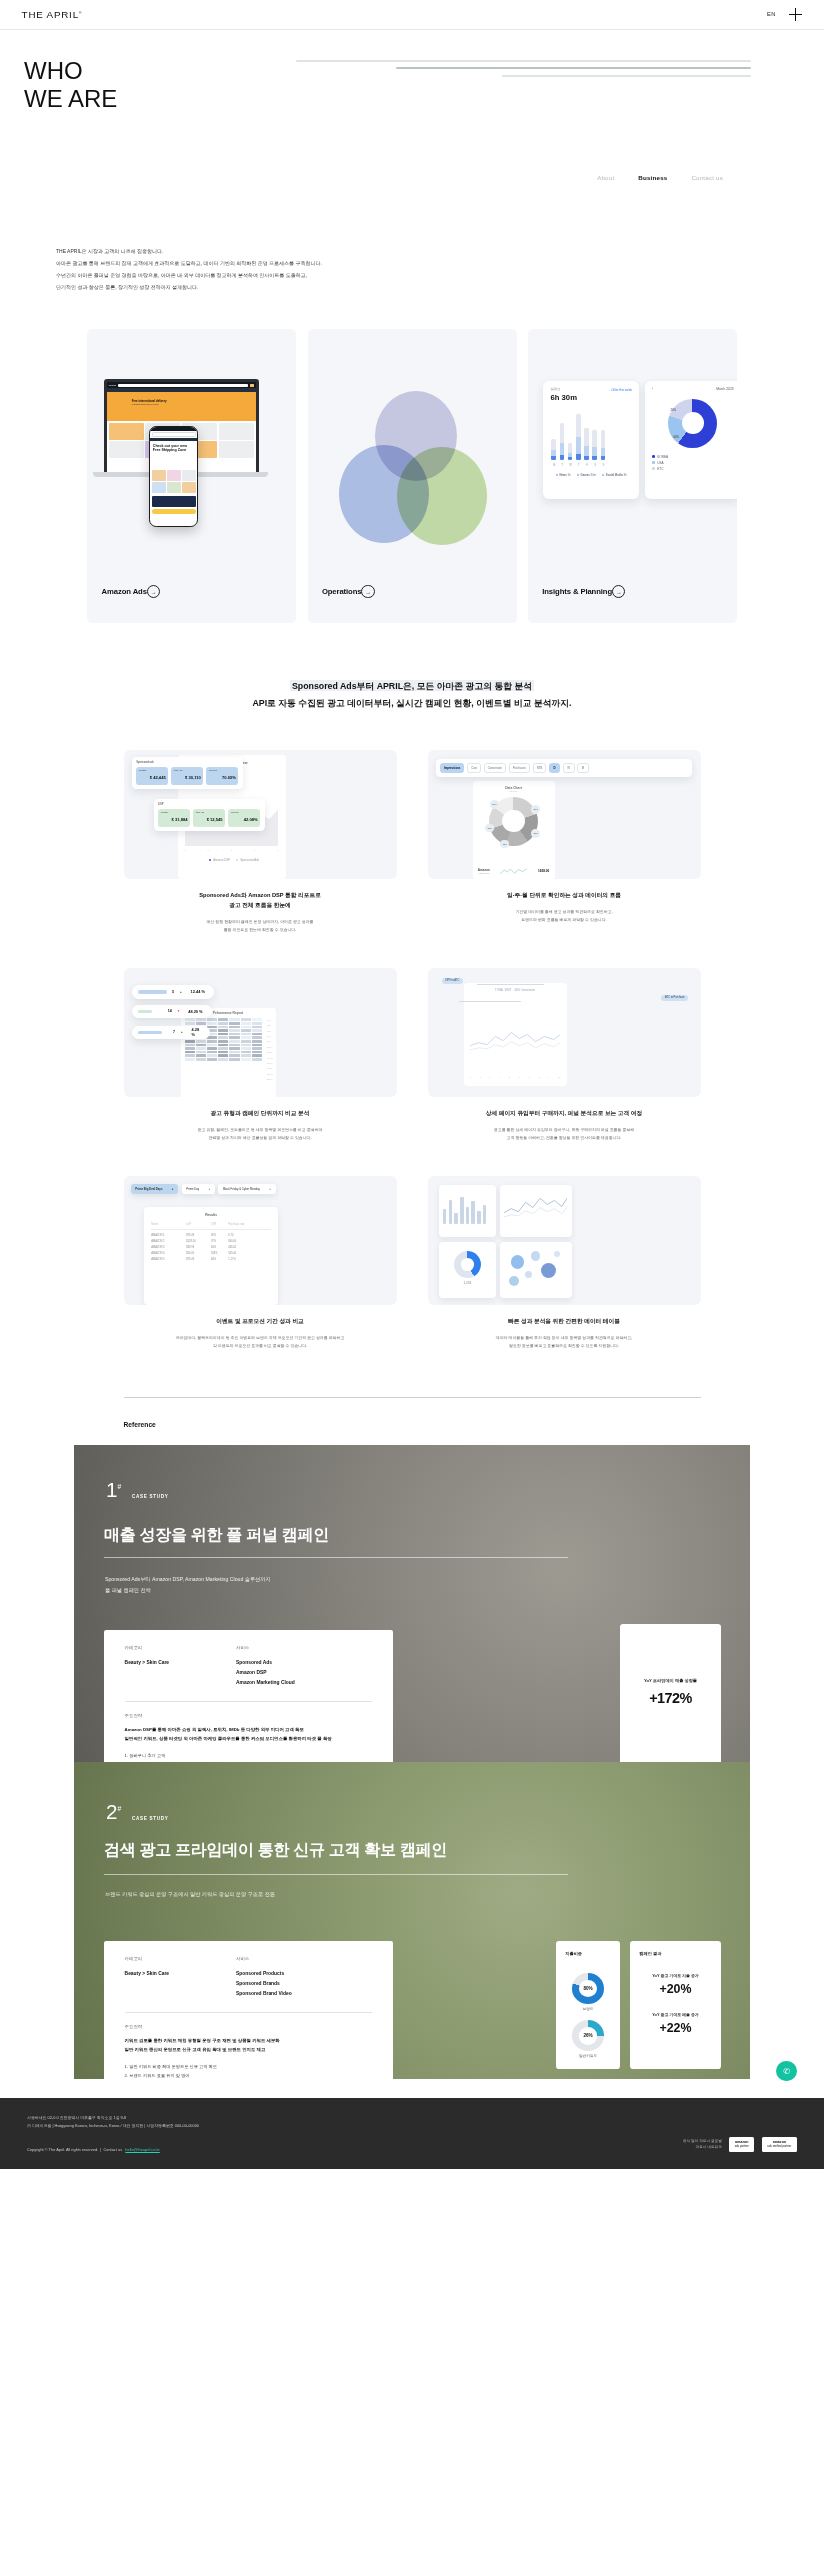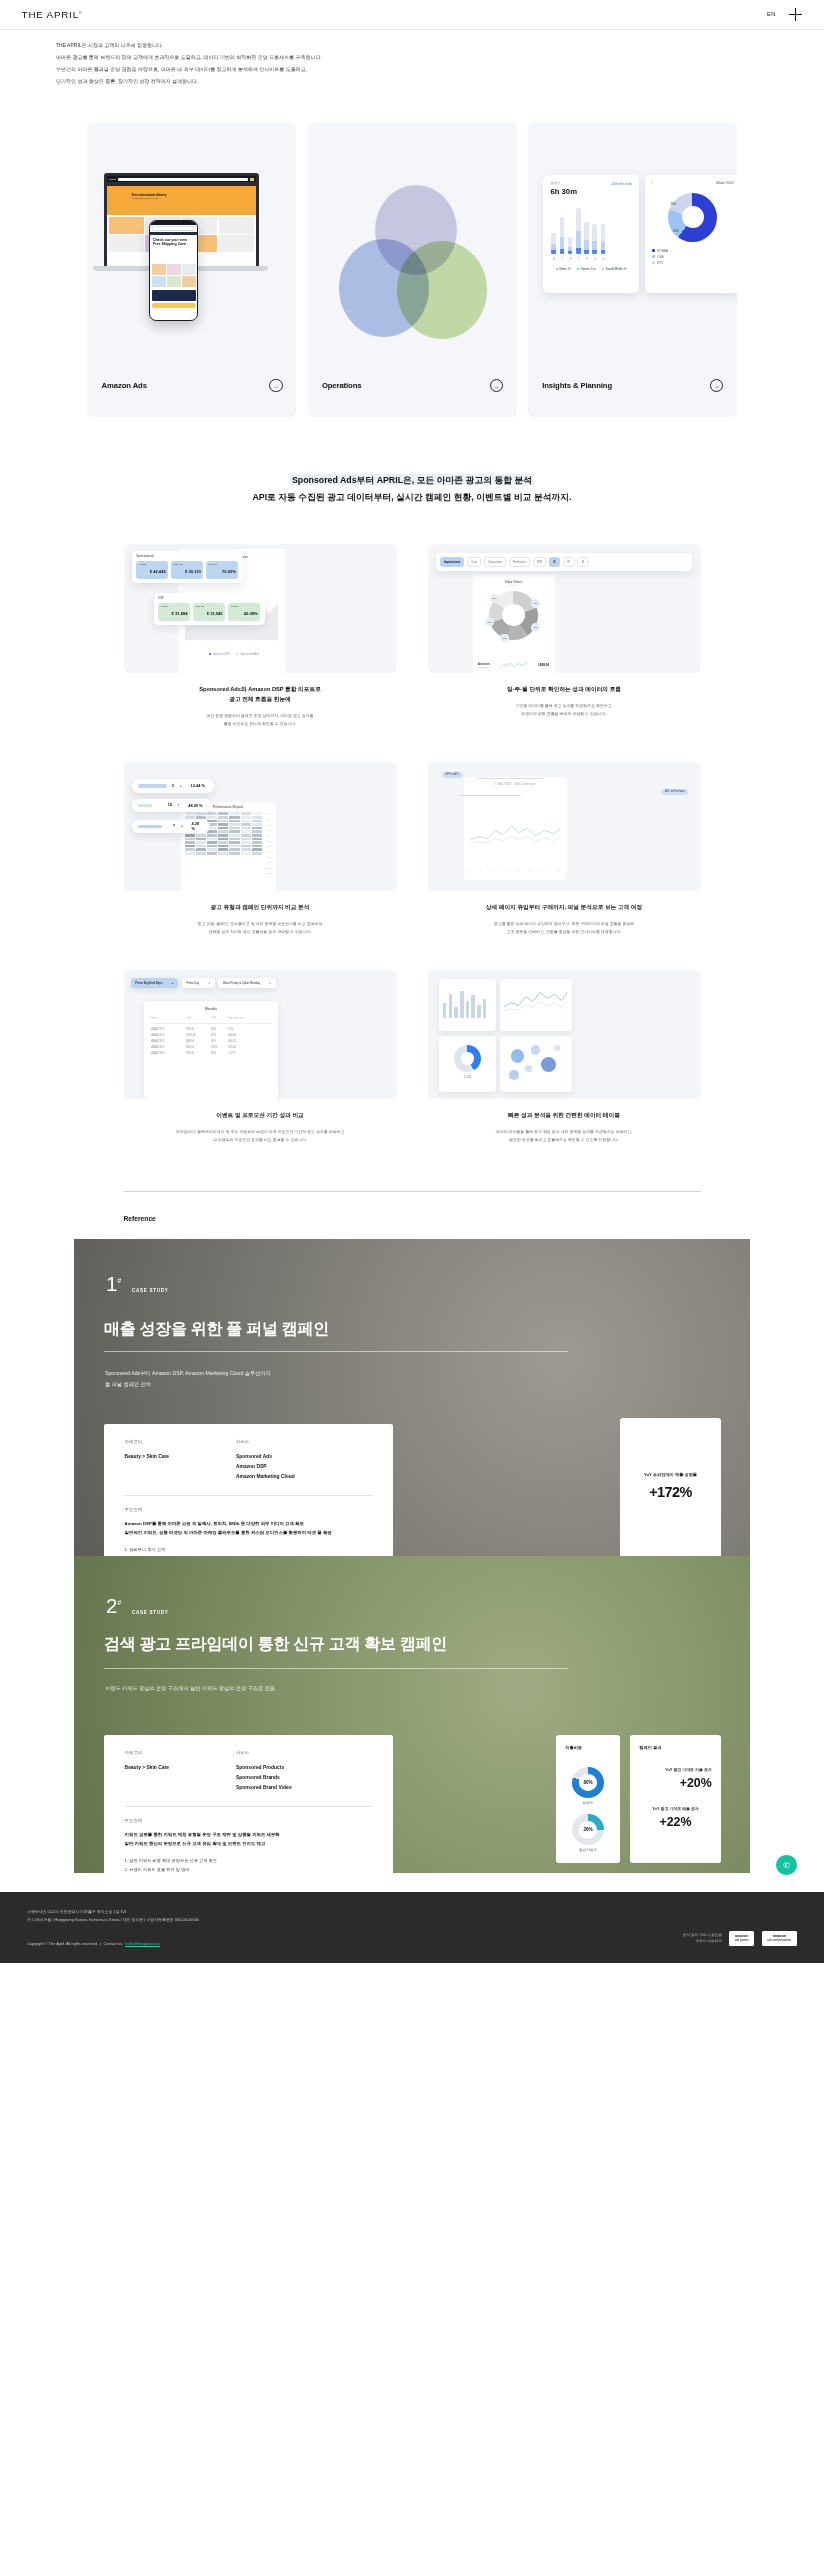--- a/index.html
+++ b/index.html
@@ -53,21 +53,21 @@
 
   
   .svc-row { display:flex; gap:11.3px; justify-content:center; margin-top:36px; }
   .svc {
     width:209px; height:294px; background:#f4f6f9; border-radius:5.2px;
     position:relative; overflow:hidden;
   }
   .svc-visual { position:absolute; inset:0 0 57px 0; overflow:hidden; }
   .svc-foot {
     position:absolute; left:14.4px; right:13.4px; bottom:25px;
-    display:flex; align-items:center; justify-content:space-between;
+    display:flex; align-items:center; 
   }
   .svc-foot .lbl { font-size:7.7px; font-weight:700; letter-spacing:-0.1px; }
   .arrow-btn {
     width:13.4px; height:13.4px; border:0.5px solid #222; border-radius:50%;
     display:flex; align-items:center; justify-content:center; font-size:5.7px; color:#222;
   }
 
   
   .mock-laptop { position:absolute; left:16.5px; top:50px; width:155px; }
   .lap-screen { width:155px; height:93px; background:#fff; border:3.1px solid #2c2c33; border-bottom:none;
@@ -300,20 +300,36 @@
   <div class="hdr">
     <div class="logo">
       <span>THE APRIL</span><sup>®</sup>
     </div>
     <div class="hdr-right">
       <span class="lang">EN</span>
       <span class="plus"></span>
     </div>
   </div>
 
+  <div class="hero">
+    <div class="hero-title">
+      <div>WHO</div>
+      <div>WE ARE</div>
+    </div>
+    <div class="bars">
+      <div class="bar b1"></div>
+      <div class="bar b2"></div>
+      <div class="bar b3"></div>
+    </div>
+    <div class="hero-nav">
+      <a href="#">About</a>
+      <a href="#" class="active">Business</a>
+      <a href="#">Contact us</a>
+    </div>
+  </div>
 
   <div class="intro">
     <p>THE APRIL은 시장과 고객의 니즈에 집중합니다.</p>
     <p>아마존 광고를 통해 브랜드의 잠재 고객에게 효과적으로 도달하고, 데이터 기반의 최적화된 운영 프로세스를 구축합니다.</p>
     <p>수년간의 아마존 풀퍼널 운영 경험을 바탕으로, 아마존 내·외부 데이터를 정교하게 분석하여 인사이트를 도출하고,</p>
     <p>단기적인 성과 향상은 물론, 장기적인 성장 전략까지 설계합니다.</p>
   </div>
 
   <div class="svc-row">
 
@@ -956,21 +972,21 @@
       </div>
       <div style="font-size:3.6px;color:#555;margin-top:3.1px">브랜드</div>
       <div class="ring2 b" style="margin-top:9.3px">
         <b>26%</b>
       </div>
       <div style="font-size:3.6px;color:#555;margin-top:3.1px">일반키워드</div>
     </div>
 
     <div class="stat-card" style="right:29px; top:179px; width:91px; height:128px; align-items:flex-start; justify-content:flex-start;">
       <div class="stat-lbl">캠페인 결과</div>
-      <div style="width:100%;text-align:right;margin-top:17.5px">
+      <div style="width:100%;text-align:center;margin-top:17.5px">
         <div style="font-size:3.9px;font-weight:700;color:#222">YoY 광고 기여도 지출 증가</div>
         <div style="font-size:12.4px;font-weight:700;margin-top:4.1px">+20%</div>
       </div>
       <div style="width:100%;text-align:center;margin-top:15.5px">
         <div style="font-size:3.9px;font-weight:700;color:#222">YoY 광고 기여도 매출 증가</div>
         <div style="font-size:12.4px;font-weight:700;margin-top:4.1px">+22%</div>
       </div>
     </div>
   </div>
 

